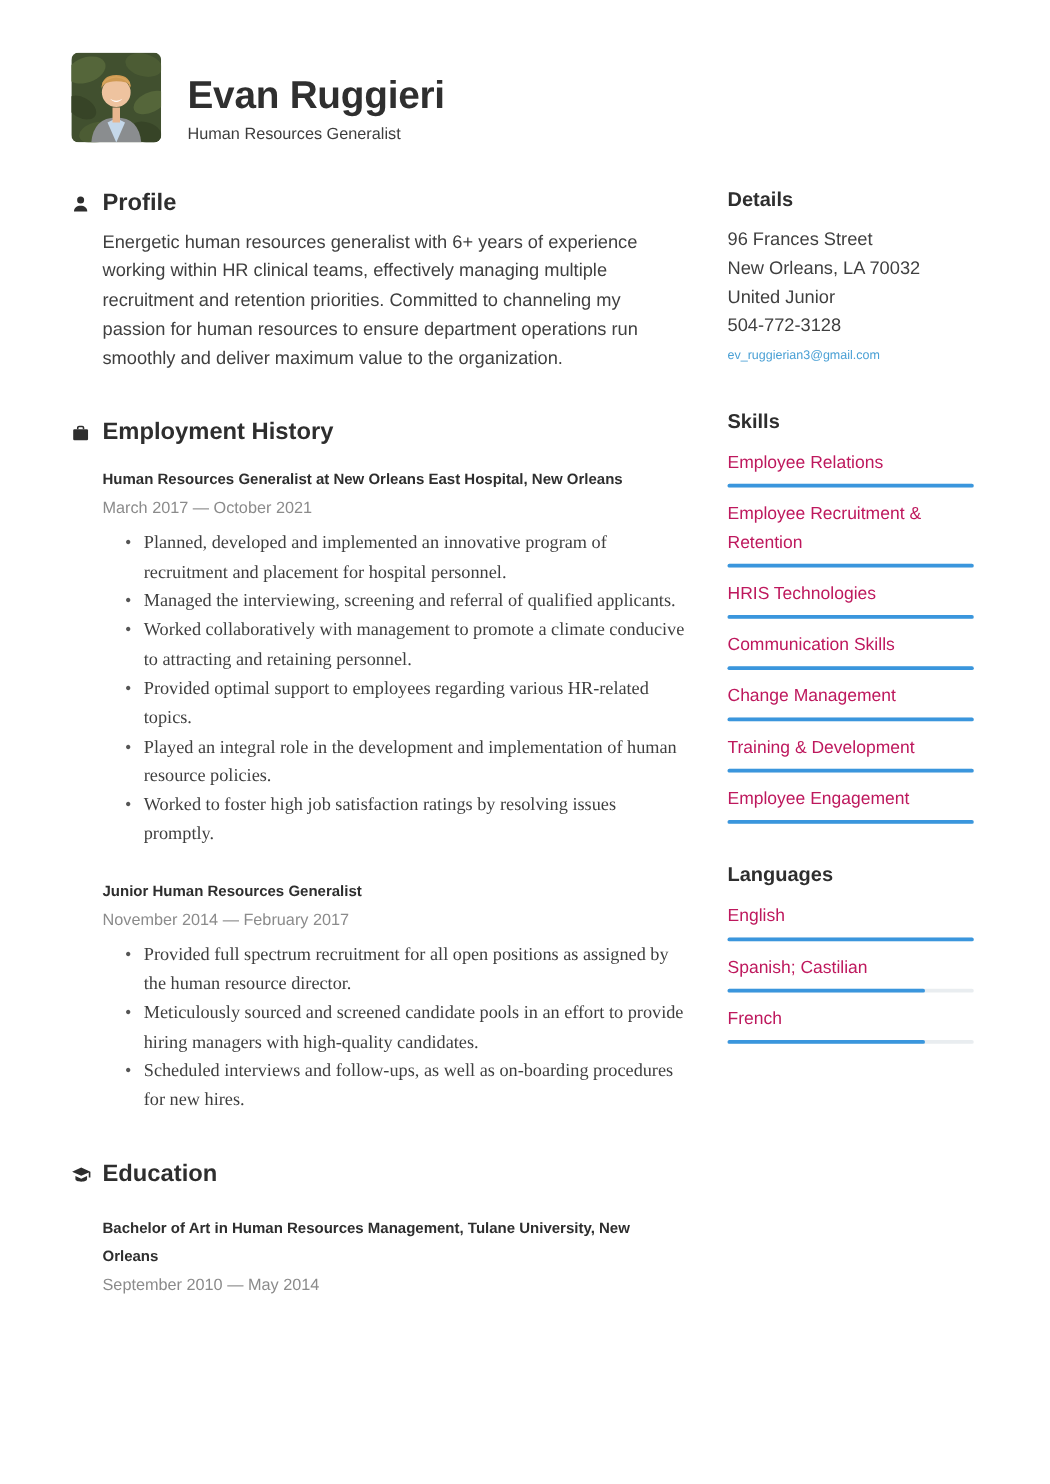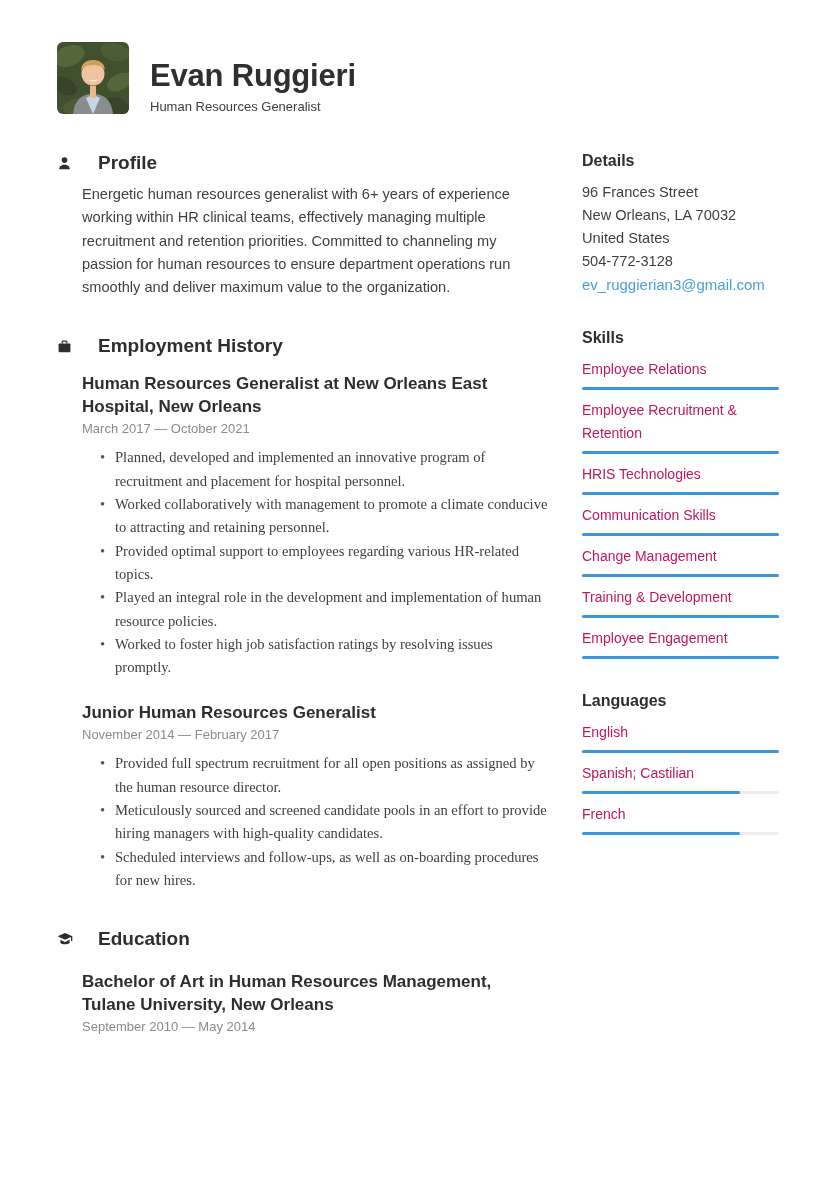--- a/index.html
+++ b/index.html
@@ -37,21 +37,21 @@
     color: #3d3d3d;
     margin-top: 6px;
   }
   
   .columns { display: flex; margin-top: 38px; }
   .left-col { width: 491px; flex: 0 0 491px; }
   .right-col { width: 197px; flex: 0 0 197px; margin-left: auto; }
   
   section.lsec { margin-bottom: 36px; }
   section.lsec:last-child { margin-bottom: 0; }
-  .sec-head { display: flex; align-items: center; gap: 16px; }
+  .sec-head { display: flex; align-items: center; }
   .sec-head .icon {
     width: 25px; flex: 0 0 25px;
     display: flex; align-items: center;
     color: #2e2e2e;
   }
   .sec-head h2 {
     font-size: 19px;
     font-weight: 700;
     color: #2e2e2e;
   }
@@ -59,21 +59,21 @@
   p.profile-text {
     font-size: 14.6px;
     line-height: 23.3px;
     color: #3f3f3f;
     margin-top: 9px;
     width: 466px;
   }
   .job { margin-top: 15px; }
   .job + .job { margin-top: 22px; }
   .job h3, .edu h3 {
-    font-size: 17px;
+    font-size: 12px;
     font-weight: 700;
     color: #2e2e2e;
     line-height: 23px;
     width: 466px;
   }
   .dates {
     font-size: 13px;
     color: #8b8b8b;
     margin-top: 3px;
   }
@@ -101,21 +101,21 @@
     color: #2e2e2e;
     margin-bottom: 11px;
   }
   .detail-line {
     font-size: 14.6px;
     line-height: 23px;
     color: #3f3f3f;
   }
   a.email {
     display: block;
-    font-size: 15px;
+    font-size: 10px;
     line-height: 23px;
     color: var(--link, #4aa0d5);
     text-decoration: none;
     cursor: pointer;
   }
   .bar-item { margin-bottom: 9px; }
   .bar-label {
     font-size: 14px;
     line-height: 23px;
     color: #be185d;
@@ -194,20 +194,21 @@
         </div>
         <div class="sec-body">
 
           <div class="job">
             <h3>Human Resources Generalist at New Orleans East Hospital, New Orleans</h3>
             <div class="dates">March 2017 — October 2021</div>
             <ul class="bullets">
 
                 <li>Planned, developed and implemented an innovative program of recruitment and placement for hospital personnel.</li>
 
+                <li>Managed the interviewing, screening and referral of qualified applicants.</li>
 
                 <li>Worked collaboratively with management to promote a climate conducive to attracting and retaining personnel.</li>
 
                 <li>Provided optimal support to employees regarding various HR-related topics.</li>
 
                 <li>Played an integral role in the development and implementation of human resource policies.</li>
 
                 <li>Worked to foster high job satisfaction ratings by resolving issues promptly.</li>
               </ul>
           </div>
@@ -252,21 +253,21 @@
     <aside class="right-col">
 
       <section class="rsec">
         <h4>Details</h4>
         <div>
 
             <div class="detail-line">96 Frances Street</div>
 
             <div class="detail-line">New Orleans, LA 70032</div>
 
-            <div class="detail-line">United States</div>
+            <div class="detail-line">United Junior</div>
 
             <div class="detail-line">504-772-3128</div>
           </div>
         <a class="email" href="#">ev_ruggierian3@gmail.com</a>
       </section>
 
       <section class="rsec">
         <h4>Skills</h4>
         <div>
 

